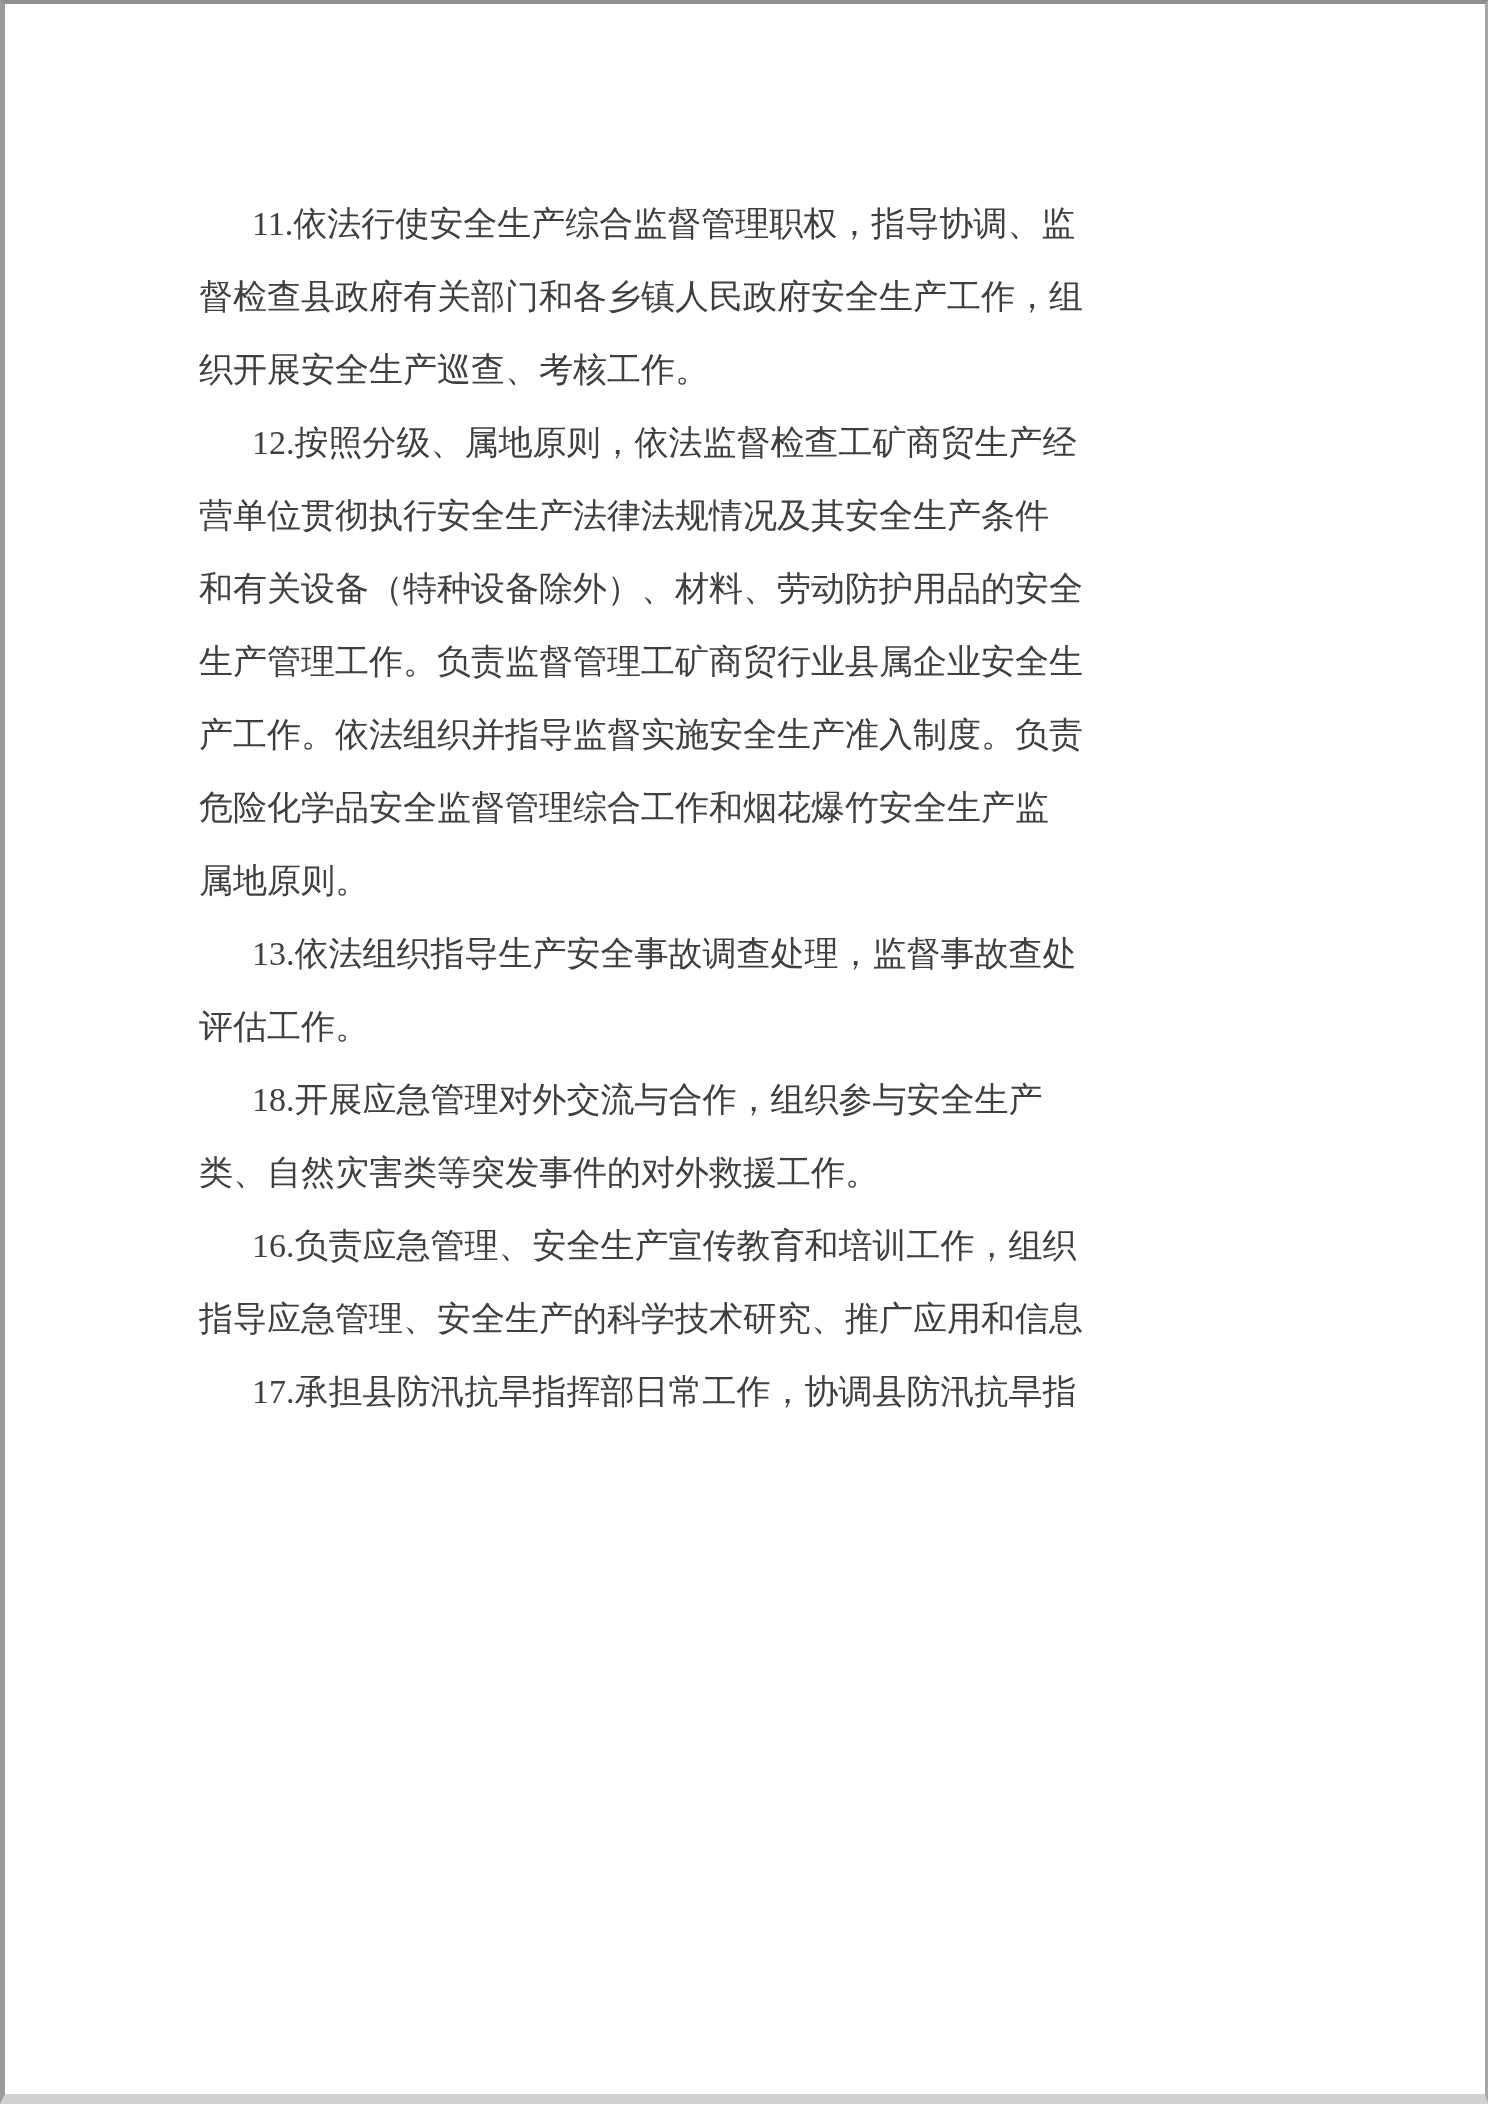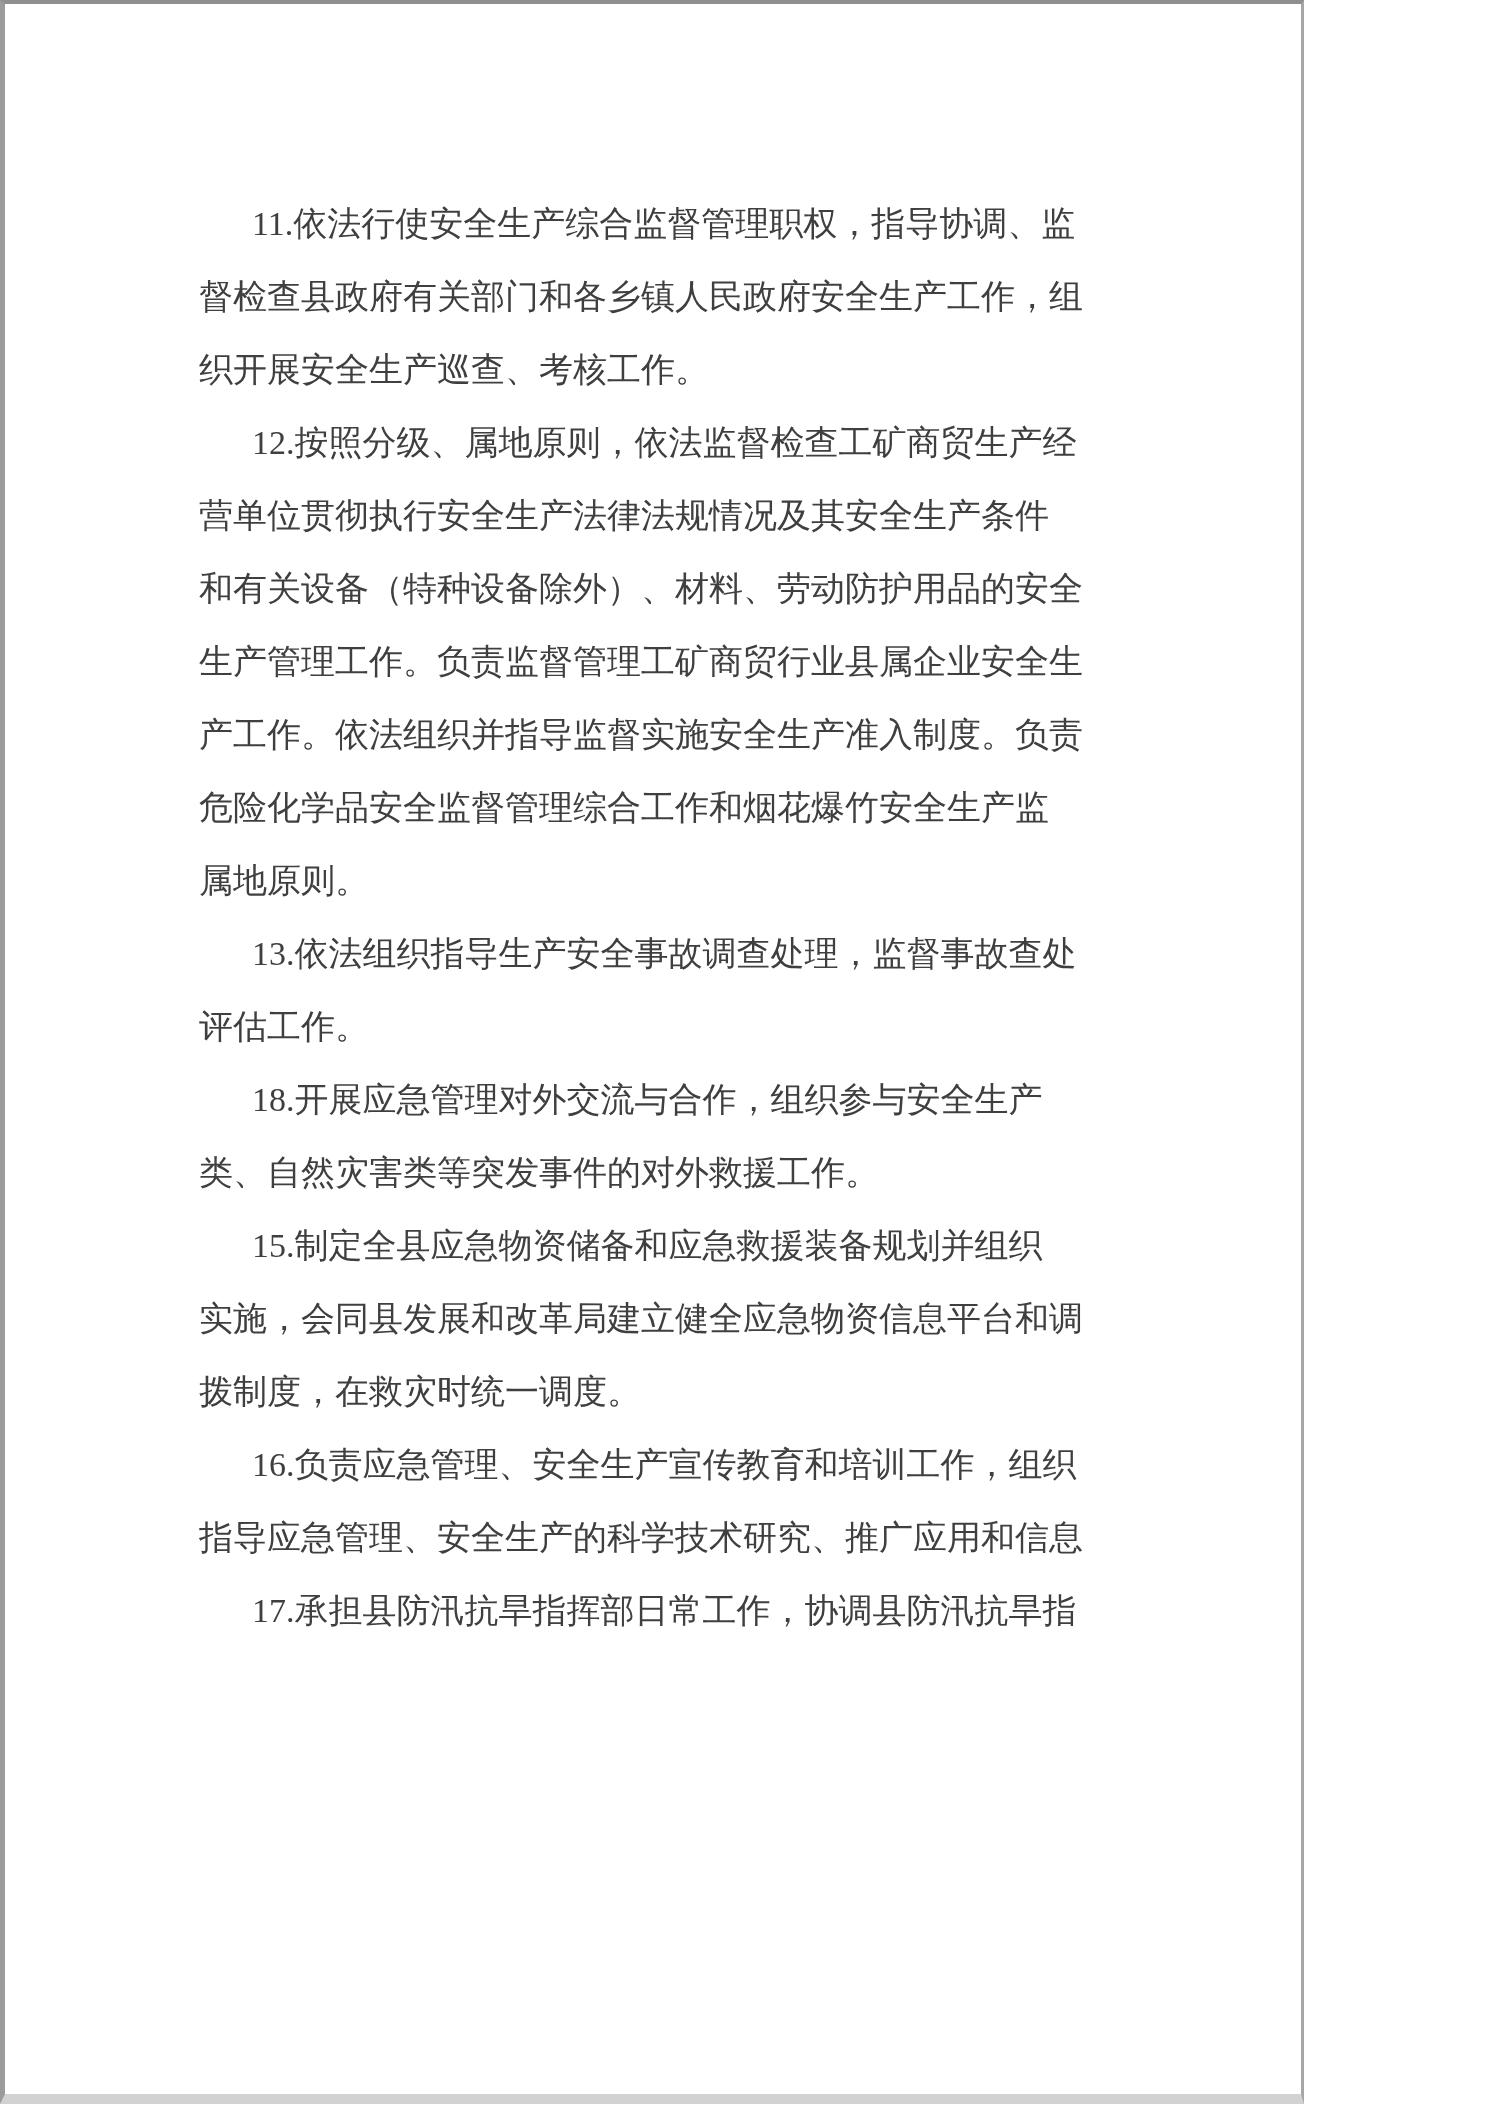--- a/index.html
+++ b/index.html
@@ -2,21 +2,21 @@
 <html><head>
 <meta charset="utf-8">
 <style>
   html, body {
     margin: 0;
     padding: 0;
     background: #ffffff;
   }
   .page {
     position: relative;
-    width: 1304px;
+    width: 1488px;
     height: 2104px;
     background: #ffffff;
     box-sizing: border-box;
     border-top: 4px solid #8f8f8f;
     border-left: 5px solid #9b9b9b;
     border-right: 3px solid #a6a6a6;
     border-bottom: 10px solid #d2d2d2;
     overflow: hidden;
     font-family: "Liberation Serif", "DejaVu Serif", serif;
   }
@@ -64,25 +64,20 @@
       </div>
       <div class="para">
         <div class="line first">13.依法组织指导生产安全事故调查处理，监督事故查处</div>
         <div class="line">评估工作。</div>
       </div>
       <div class="para">
         <div class="line first">18.开展应急管理对外交流与合作，组织参与安全生产</div>
         <div class="line">类、自然灾害类等突发事件的对外救援工作。</div>
       </div>
       <div class="para">
-        <div class="line first">15.制定全县应急物资储备和应急救援装备规划并组织</div>
-        <div class="line">实施，会同县发展和改革局建立健全应急物资信息平台和调</div>
-        <div class="line">拨制度，在救灾时统一调度。</div>
-      </div>
-      <div class="para">
         <div class="line first">16.负责应急管理、安全生产宣传教育和培训工作，组织</div>
         <div class="line">指导应急管理、安全生产的科学技术研究、推广应用和信息</div>
       </div>
       <div class="para">
         <div class="line first">17.承担县防汛抗旱指挥部日常工作，协调县防汛抗旱指</div>
       </div>
     </div>
 </div>
 
 </body></html>

